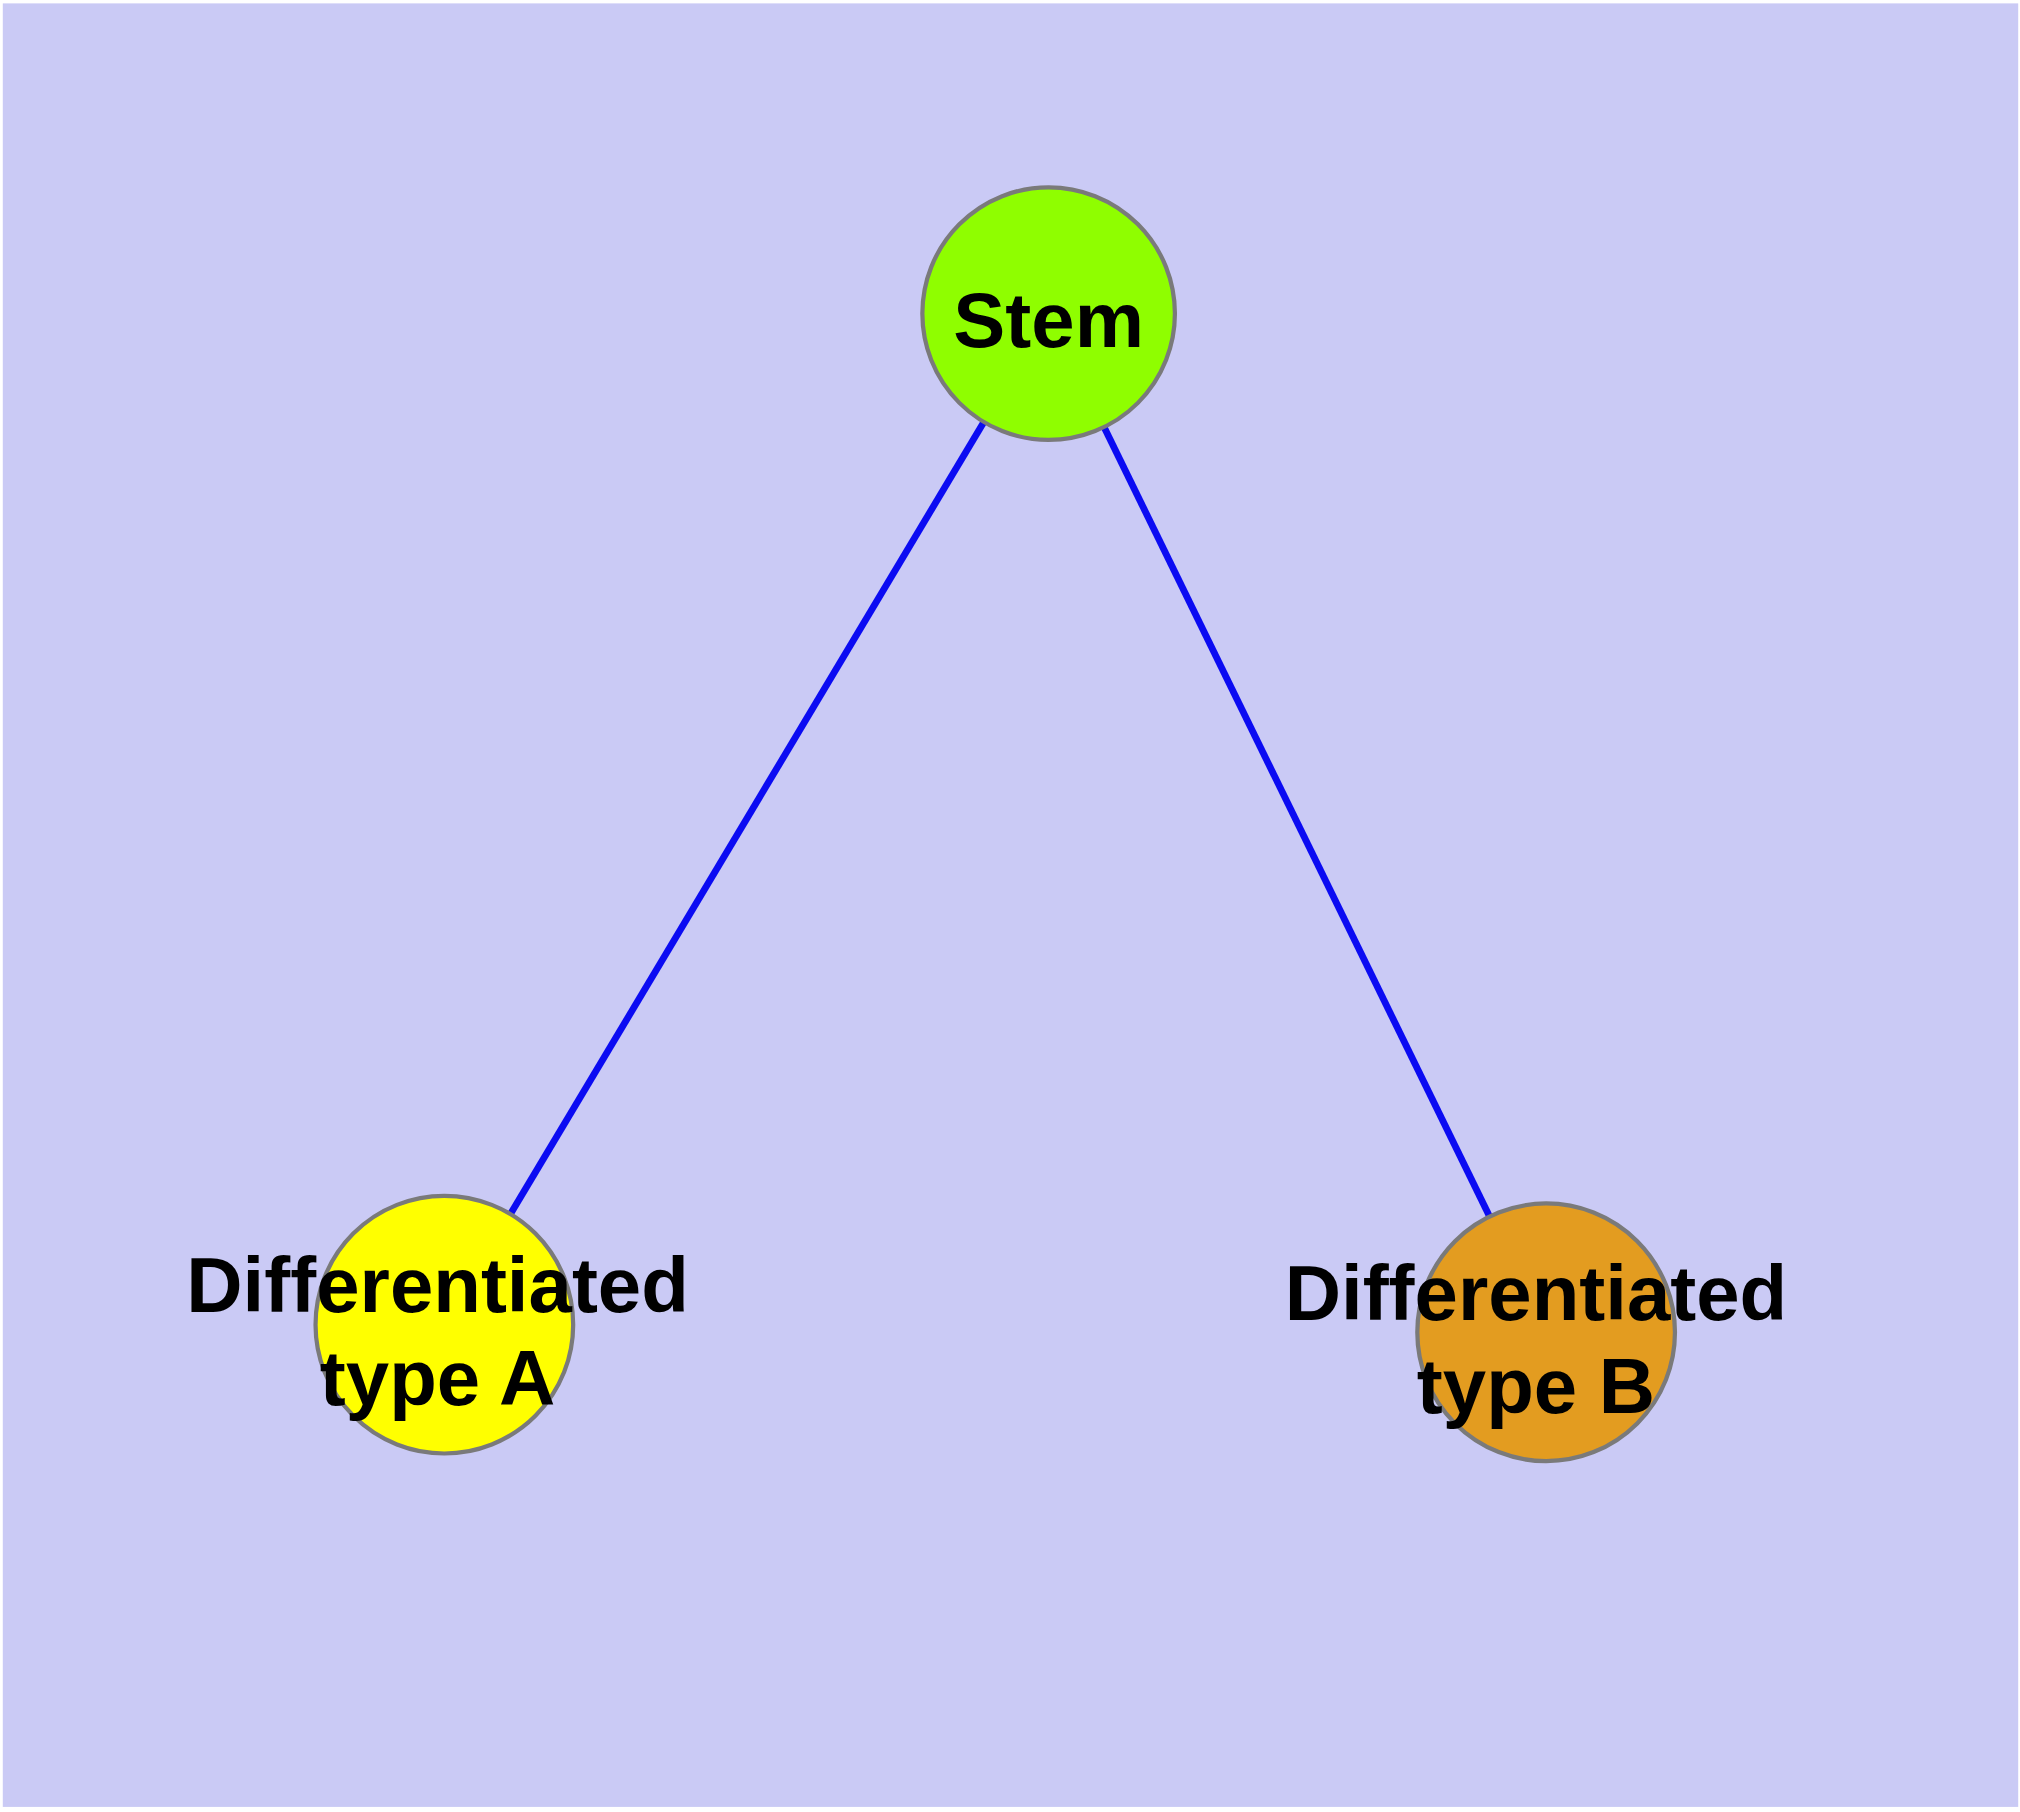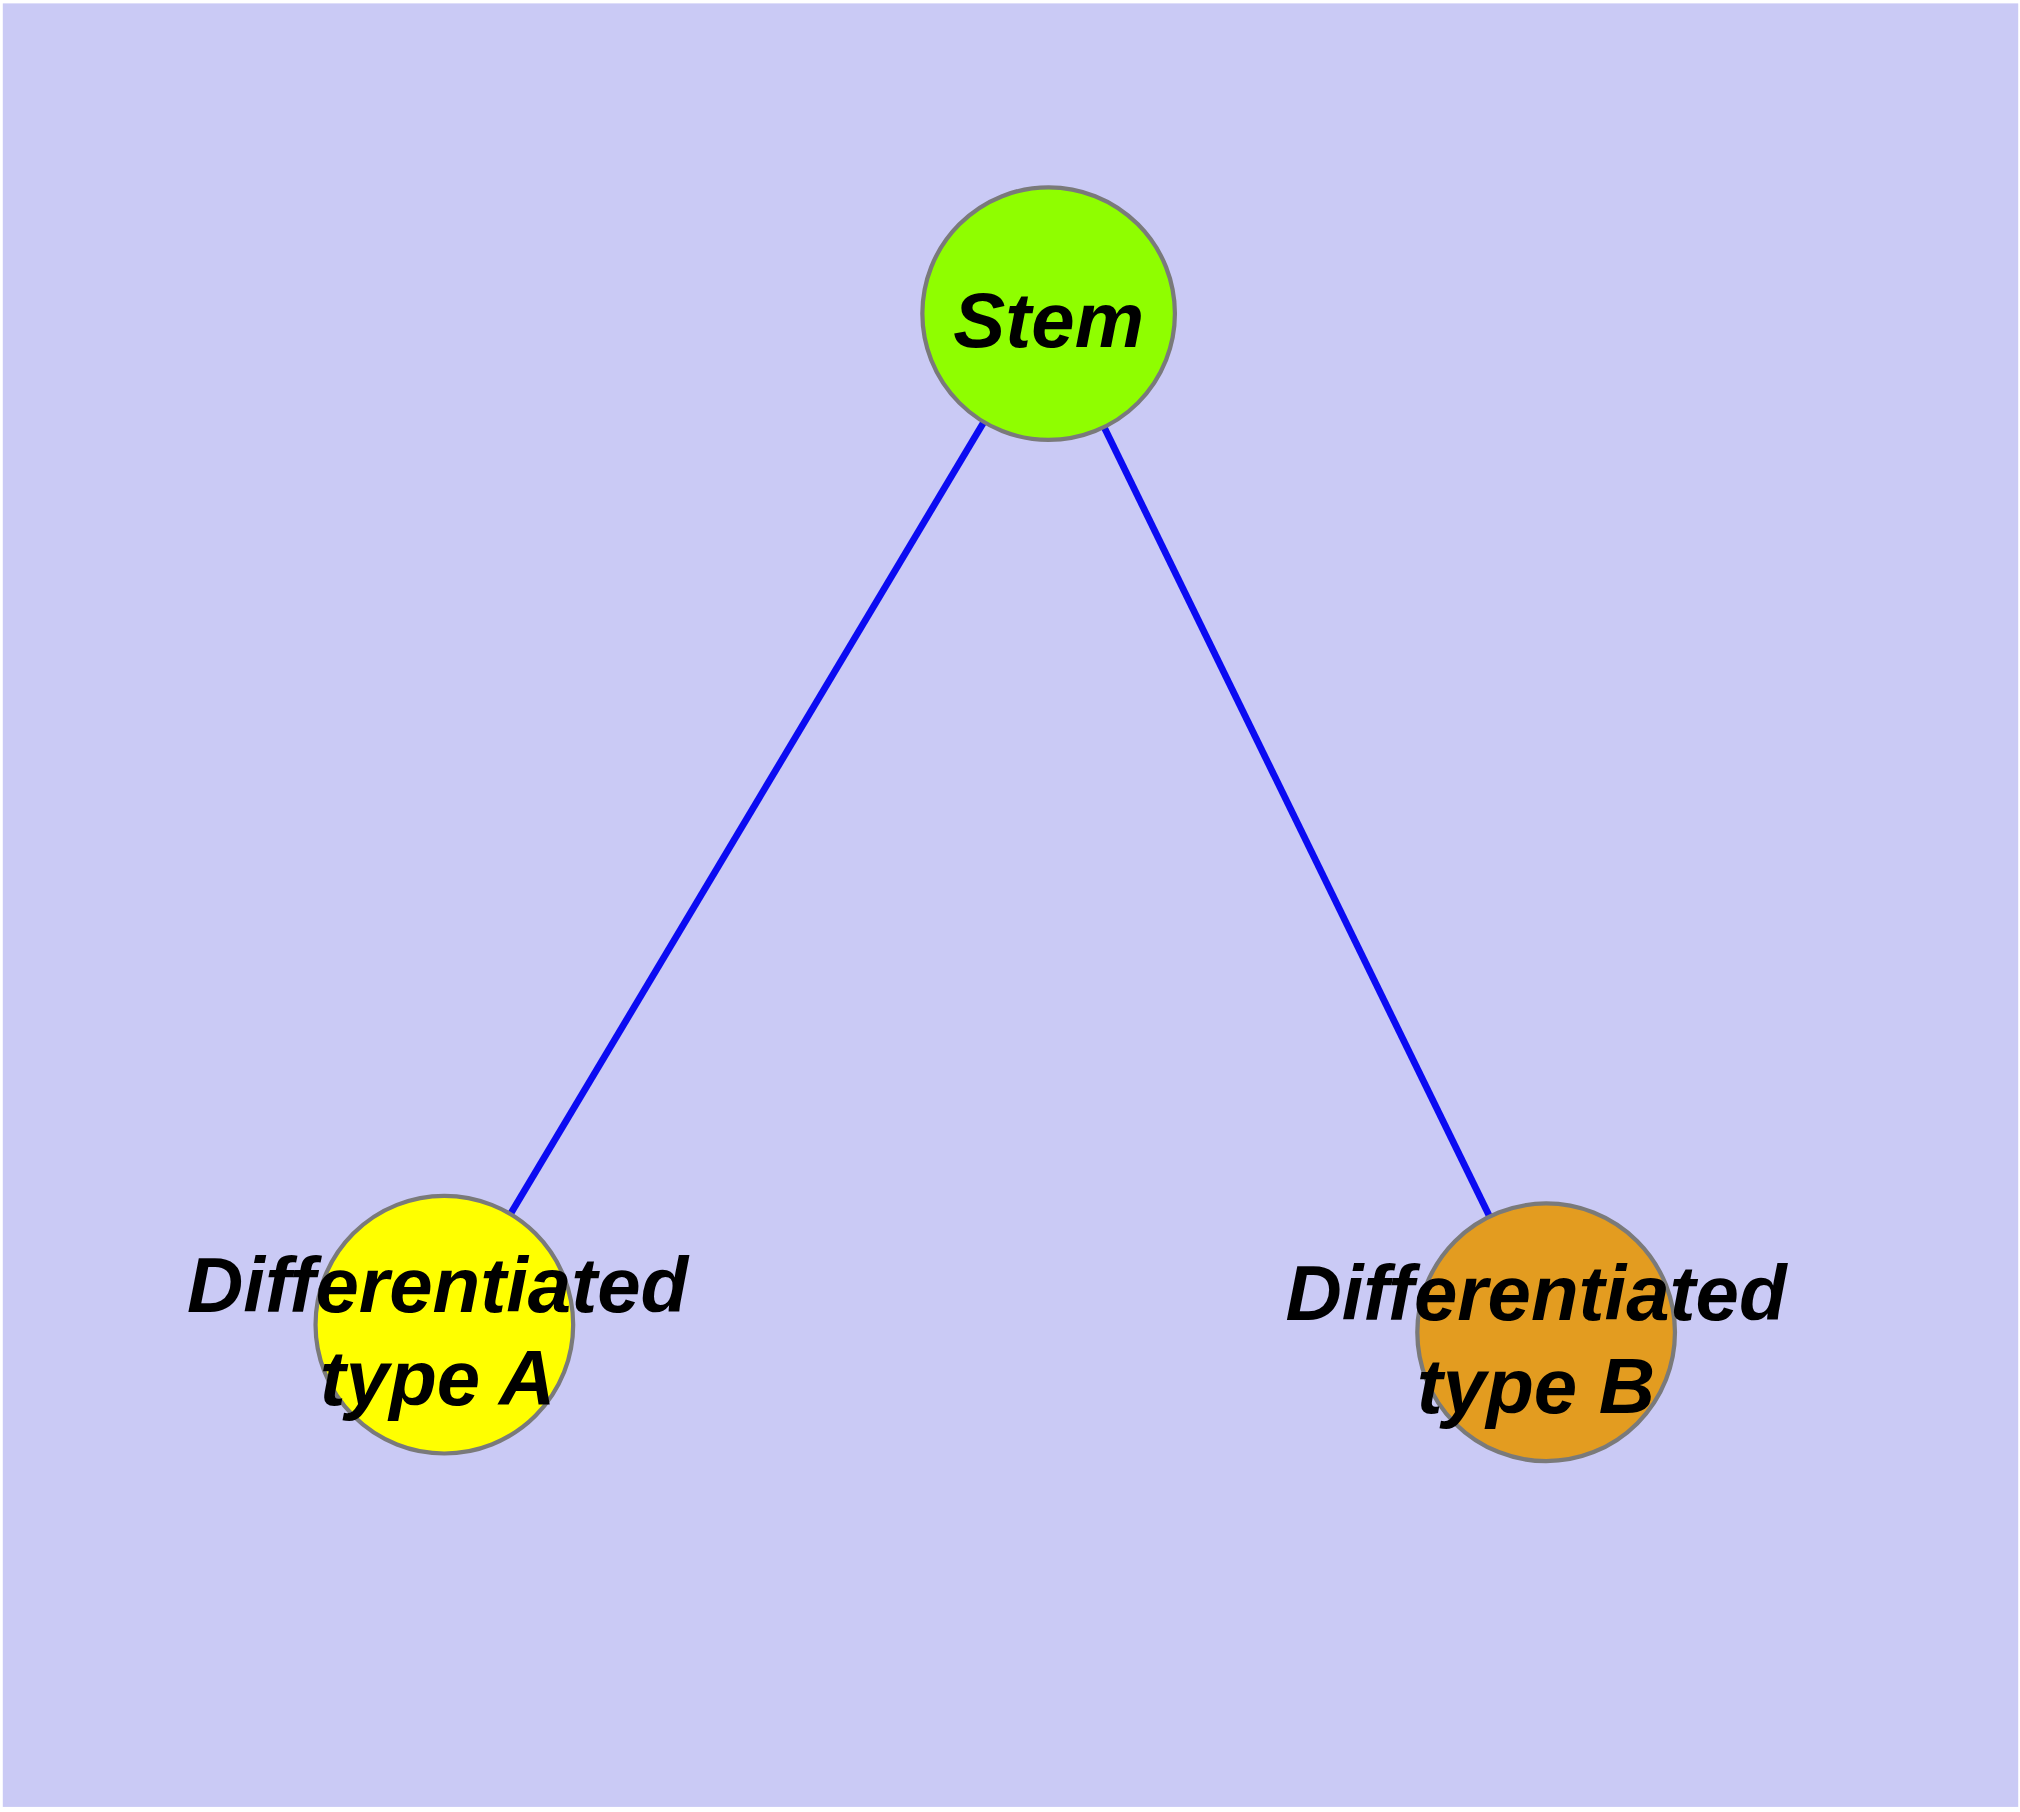--- a/index.html
+++ b/index.html
@@ -7,21 +7,20 @@
     padding: 0;
     background: #ffffff;
     width: 2021px;
     height: 1812px;
     overflow: hidden;
   }
   .canvas-wrap {
     position: relative;
     width: 2021px;
     height: 1812px;
-    font-style: italic;
   }
   svg text {
     font-family: "Liberation Sans", sans-serif;
     font-weight: bold;
     font-size: 92px;
     text-anchor: middle;
   }
   .edge {
     stroke-width: 8px;
     fill: none;

